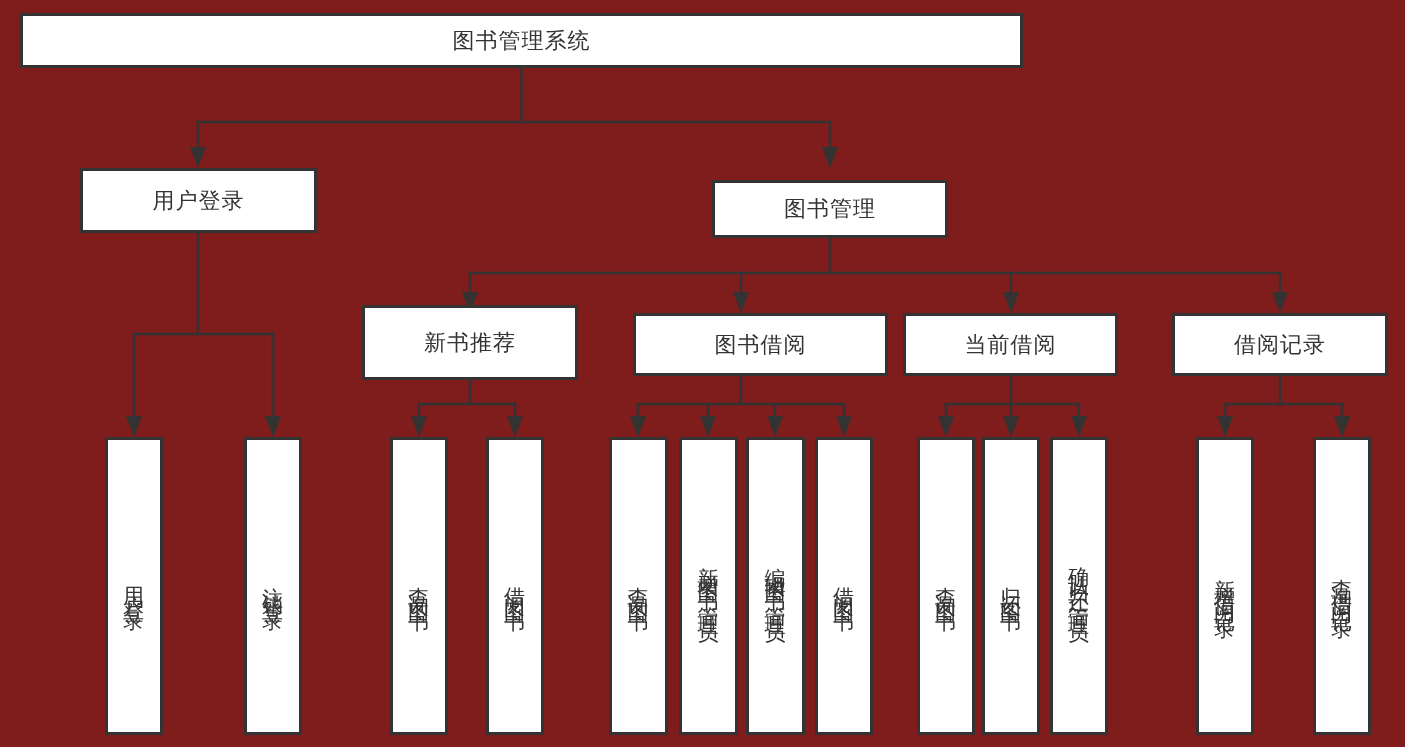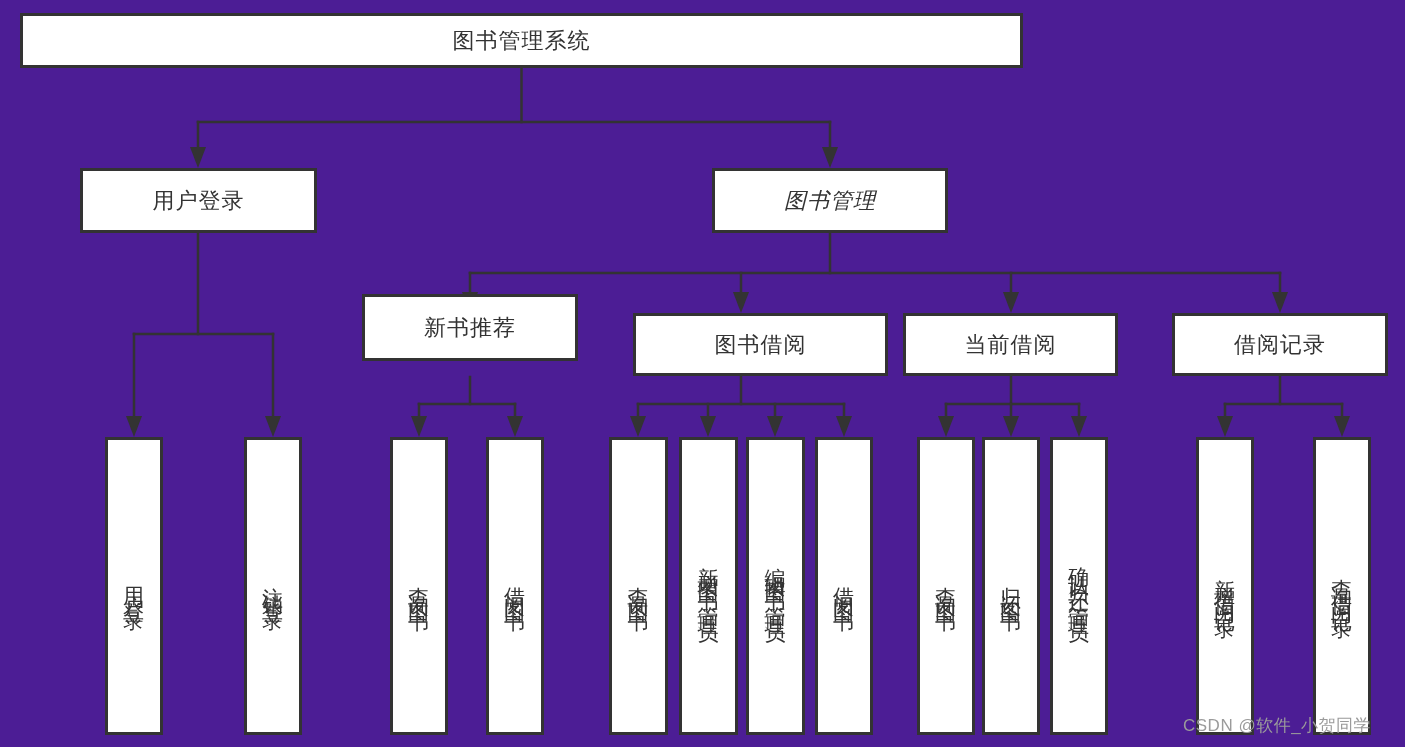--- a/index.html
+++ b/index.html
@@ -4,21 +4,21 @@
 <style>
   html, body {
     margin: 0;
     padding: 0;
     background: #ffffff;
   }
   .canvas {
     position: relative;
     width: 1405px;
     height: 747px;
-    background: #4c1d95;
+    background: #7f1d1d;
     font-family: "Liberation Sans", "DejaVu Sans", sans-serif;
     color: #333333;
     overflow: hidden;
   }
   svg.connectors {
     position: absolute;
     left: 0;
     top: 0;
     width: 1405px;
     height: 747px;
@@ -134,23 +134,23 @@
       <line x1="1225" y1="404" x2="1225" y2="418"></line>
       <polygon points="1217,416 1233,416 1225,437" stroke="none"></polygon>
       <line x1="1342" y1="404" x2="1342" y2="418"></line>
       <polygon points="1334,416 1350,416 1342,437" stroke="none"></polygon>
     </g>
   </svg>
 
   <div class="box h" style="left:20px; top:13px; width:1003px; height:55px;">图书管理系统</div>
 
   <div class="box h" style="left:80px; top:168px; width:237px; height:65px;">用户登录</div>
-  <div class="box h" style="left:712px; top:168px; width:236px; height:65px;font-style:italic;">图书管理</div>
+  <div class="box h" style="left:712px; top:180px; width:236px; height:58px;">图书管理</div>
 
-  <div class="box h" style="left:362px; top:294px; width:216px; height:67px;">新书推荐</div>
+  <div class="box h" style="left:362px; top:305px; width:216px; height:75px;">新书推荐</div>
   <div class="box h" style="left:633px; top:313px; width:255px; height:63px;">图书借阅</div>
   <div class="box h" style="left:903px; top:313px; width:215px; height:63px;text-align:right;">当前借阅</div>
   <div class="box h" style="left:1172px; top:313px; width:216px; height:63px;">借阅记录</div>
 
   <div class="box v" style="left:105px; top:437px; width:58px; height:298px;">用户登录</div>
   <div class="box v" style="left:244px; top:437px; width:58px; height:298px;">注销登录</div>
 
   <div class="box v" style="left:390px; top:437px; width:58px; height:298px;">查询图书</div>
   <div class="box v" style="left:486px; top:437px; width:58px; height:298px;">借阅图书</div>
 
@@ -159,15 +159,14 @@
   <div class="box v" style="left:746px; top:437px; width:59px; height:298px;">编辑图书（管理员）</div>
   <div class="box v" style="left:815px; top:437px; width:58px; height:298px;">借阅图书</div>
 
   <div class="box v" style="left:917px; top:437px; width:58px; height:298px;">查询图书</div>
   <div class="box v" style="left:982px; top:437px; width:58px; height:298px;">归还图书</div>
   <div class="box v" style="left:1050px; top:437px; width:58px; height:298px;">确认归还（管理员）</div>
 
   <div class="box v" style="left:1196px; top:437px; width:58px; height:298px;">新增借阅记录</div>
   <div class="box v" style="left:1313px; top:437px; width:58px; height:298px;">查询借阅记录</div>
 
-  <div class="watermark">CSDN @软件_小贺同学</div>
 
 </div>
 
 </body></html>

